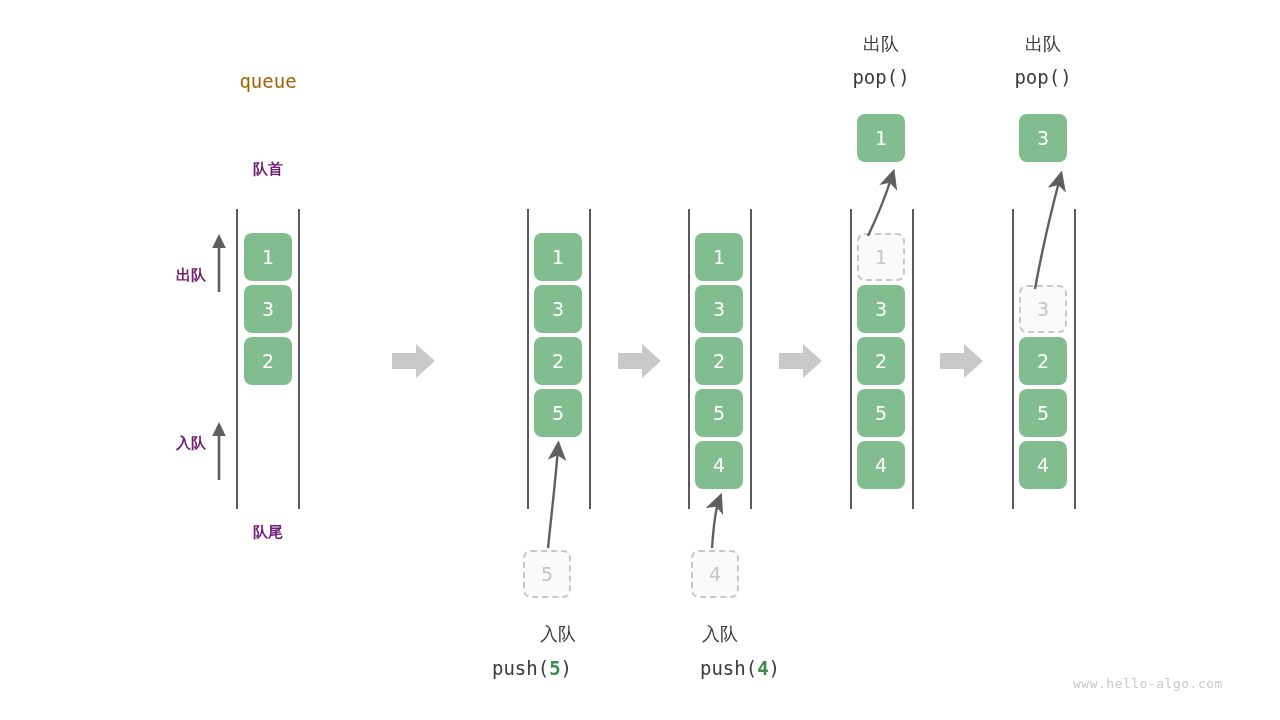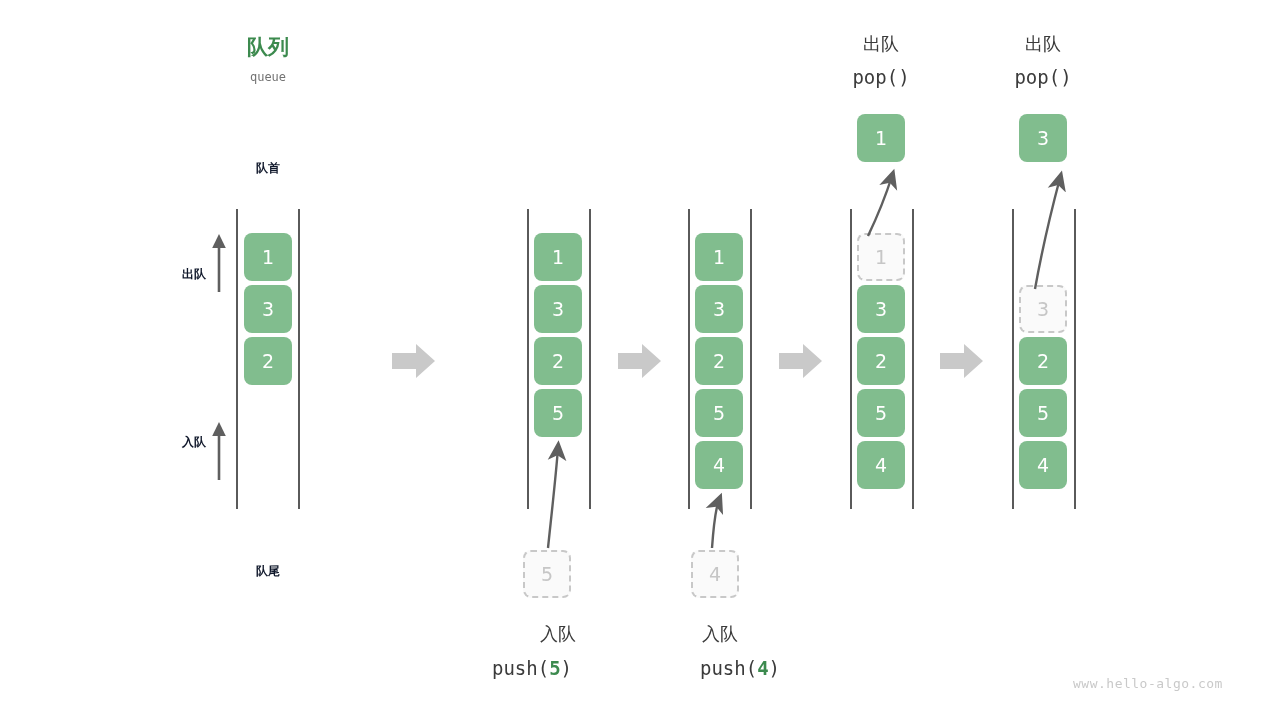--- a/index.html
+++ b/index.html
@@ -28,30 +28,30 @@
   .title-cn {
     font-family: "DejaVu Sans", "Liberation Sans", sans-serif;
     font-weight: bold;
     font-size: 21px;
     color: #3c8a4e;
     text-align: center;
     white-space: nowrap;
   }
   .title-code {
     font-family: "DejaVu Sans Mono", "Liberation Mono", monospace;
-    font-size: 12px;
-    color: #737373;
+    font-size: 19px;
+    color: #a16207;
     text-align: center;
     white-space: nowrap;
   }
   .label-bold {
     font-family: "DejaVu Sans", "Liberation Sans", sans-serif;
     font-weight: bold;
-    font-size: 12px;
-    color: #0f172a;
+    font-size: 15px;
+    color: #701a75;
     text-align: center;
     white-space: nowrap;
   }
   .op-cn {
     font-family: "DejaVu Sans", "Liberation Sans", sans-serif;
     font-size: 18px;
     color: #3b3b3b;
     text-align: center;
     white-space: nowrap;
   }
@@ -106,25 +106,24 @@
   .step-arrow { position: absolute; }
 
   
   .motion { position: absolute; left: 0; top: 0; width: 1280px; height: 720px; pointer-events: none; }
 </style>
 </head>
 <body>
 
 <div id="stage">
 
-  <div class="abs title-cn" style="left:198px; top:33px; width:140px;">队列</div>
   <div class="abs title-code" style="left:198px; top:70px; width:140px;">queue</div>
 
   <div class="abs label-bold" style="left:198px; top:160px; width:140px;">队首</div>
-  <div class="abs label-bold" style="left:198px; top:563px; width:140px;">队尾</div>
+  <div class="abs label-bold" style="left:198px; top:523px; width:140px;">队尾</div>
 
   <div class="abs label-bold" style="left:144px; top:266px; width:62px; text-align:right;">出队</div>
   <div class="abs label-bold" style="left:144px; top:434px; width:62px; text-align:right;">入队</div>
 
   <svg class="varrow" style="left:205px; top:232px;" width="28" height="62" viewBox="0 0 28 62">
     <line x1="14" y1="60" x2="14" y2="14" stroke="#5f5f5f" stroke-width="2.6"></line>
     <polygon points="14,2 7.2,16 20.8,16" fill="#5f5f5f"></polygon>
   </svg>
   <svg class="varrow" style="left:205px; top:420px;" width="28" height="62" viewBox="0 0 28 62">
     <line x1="14" y1="60" x2="14" y2="14" stroke="#5f5f5f" stroke-width="2.6"></line>

